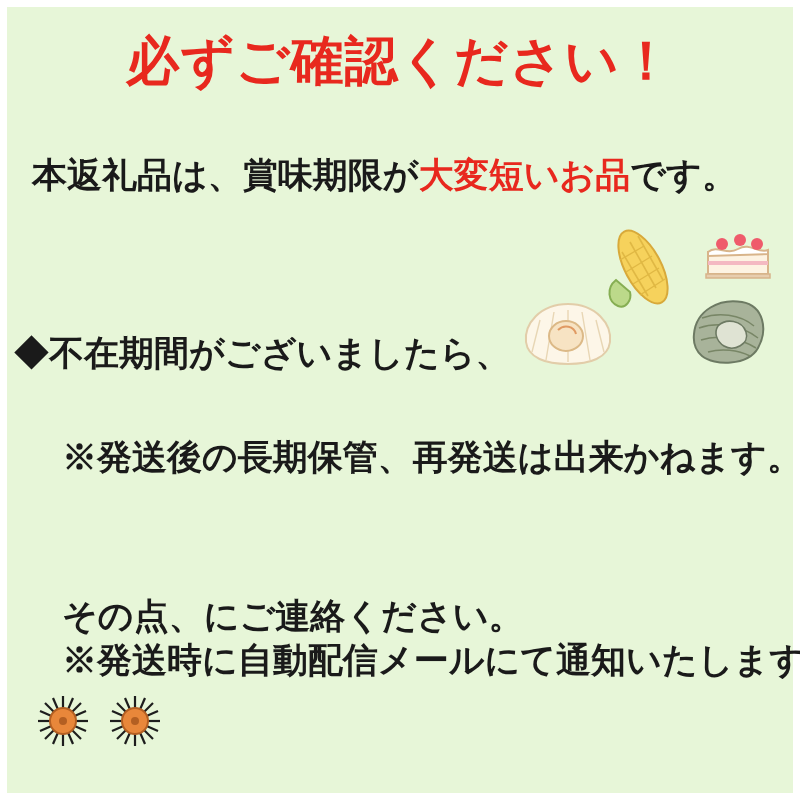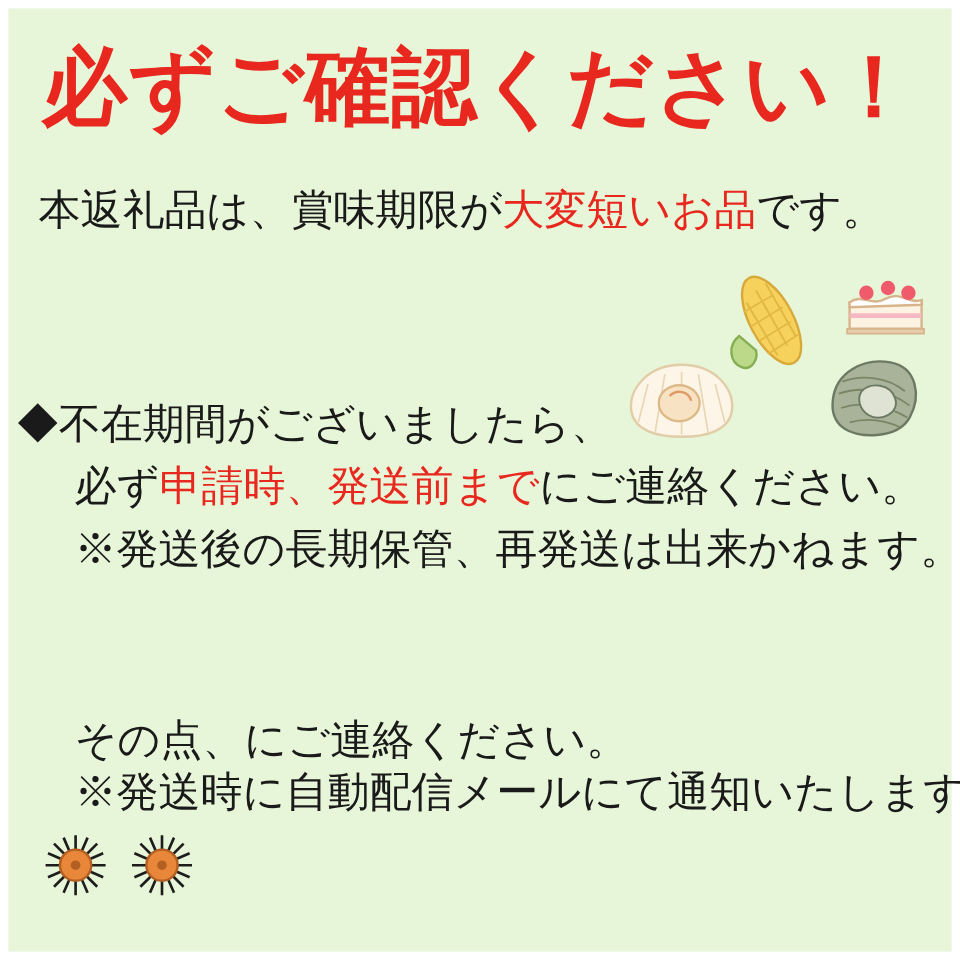--- a/index.html
+++ b/index.html
@@ -31,31 +31,31 @@
   .frame-left { top: 0; left: 0; width: 7px; height: 800px; }
   .frame-right { top: 0; right: 0; width: 7px; height: 800px; }
 
   .headline {
     position: absolute;
     top: 26px;
     left: 0;
     width: 800px;
     text-align: center;
     color: #e8281e;
-    font-size: 71px;
+    font-size: 53px;
     font-weight: bold;
     letter-spacing: 1px;
     white-space: nowrap;
   }
 
   .line {
     position: absolute;
     color: #1a1a1a;
     font-size: 35px;
-    font-weight: normal;
+    font-weight: bold;
     white-space: nowrap;
     letter-spacing: 0px;
   }
   .red { color: #e8281e; }
 
   .l1 { top: 152px; left: 32px; }
   .l2 { top: 330px; left: 14px; }
   .l3 { top: 382px; left: 62px; }
   .l4 { top: 434px; left: 62px; }
   .l5 { top: 543px; left: 30px; }
@@ -90,23 +90,20 @@
   <div class="headline">必ずご確認ください！</div>
 
   <div class="line l1">
     <span>本返礼品は、賞味期限が</span><span class="red">大変短いお品</span><span>です。</span>
   </div>
 
   <div class="line l2">
     <span>◆不在期間がございましたら、</span>
   </div>
 
-  <div class="line l3">
-    <span>必ず</span><span class="red">申請時、発送前まで</span><span>にご連絡ください。</span>
-  </div>
 
   <div class="line l4">
     <span>※発送後の長期保管、再発送は出来かねます。</span>
   </div>
 
 
   <div class="line l6">
     <span>その点、にご連絡ください。</span>
   </div>
 

